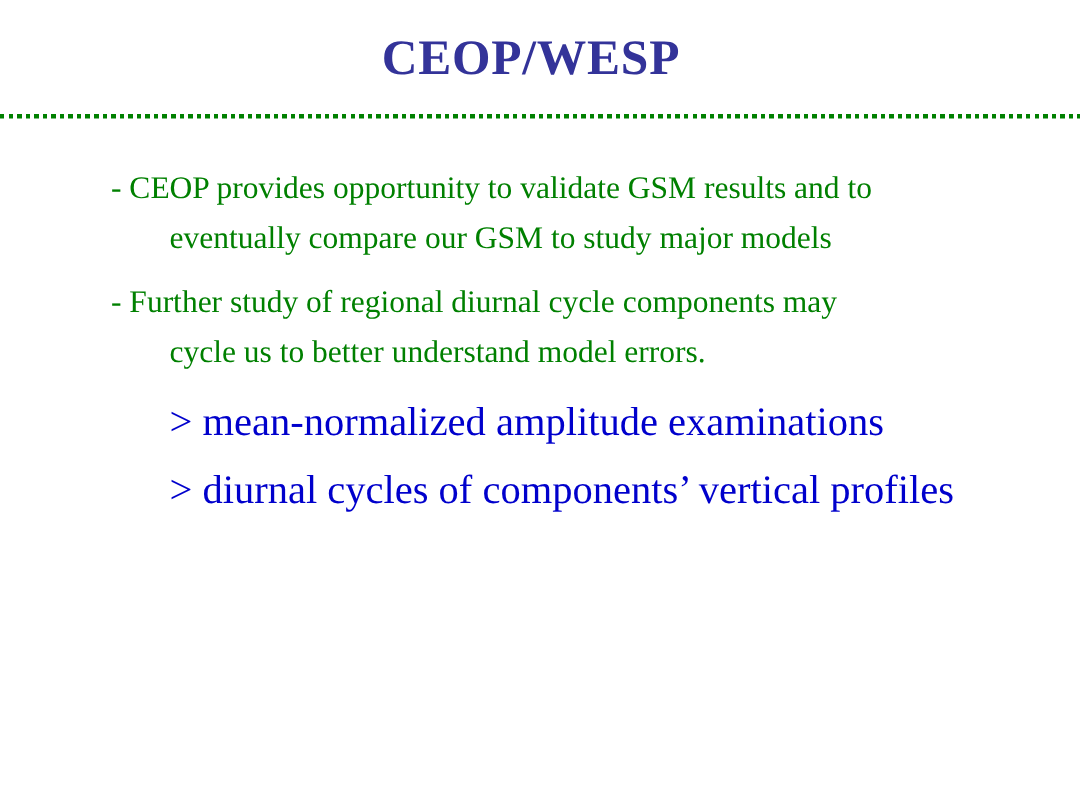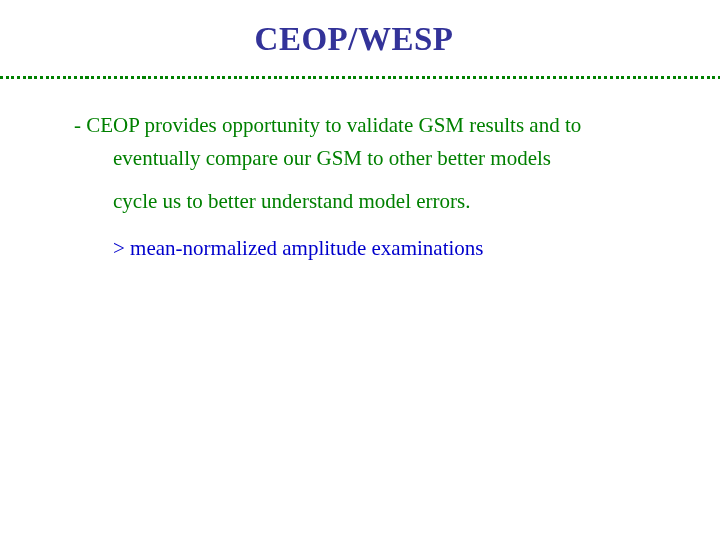--- a/index.html
+++ b/index.html
@@ -58,47 +58,49 @@
   }
   .bullet-line.indent {
     padding-left: 39px;
   }
   .sub-bullet-list {
     margin-top: 14px;
     padding-left: 39px;
   }
   .sub-bullet-item {
     color: var(--sub-color, #0000CC);
-    font-size: 21px;
+    font-size: 27px;
     line-height: 33px;
     margin-bottom: 12px;
     white-space: nowrap;
   }
 </style>
 </head>
 <body>
 
 <div class="slide">
 
   <div class="slide-title">CEOP/WESP</div>
 
   <div class="dotted-divider"></div>
 
   <div class="content">
 
     <div class="bullet-item">
       <div class="bullet-line">- CEOP provides opportunity to validate GSM results and to</div>
-      <div class="bullet-line indent">eventually compare our GSM to other better models</div>
+      <div class="bullet-line indent">eventually compare our GSM to study major models</div>
     </div>
 
     <div class="bullet-item">
     </div>
 
     <div class="bullet-item">
+      <div class="bullet-line">- Further study of regional diurnal cycle components may</div>
       <div class="bullet-line indent">cycle us to better understand model errors.</div>
     </div>
 
     <div class="sub-bullet-list">
       <div class="sub-bullet-item">&gt; mean-normalized amplitude examinations</div>
+      <div class="sub-bullet-item">&gt; diurnal cycles of components’ vertical profiles</div>
     </div>
 
   </div>
 </div>
 
 </body></html>

